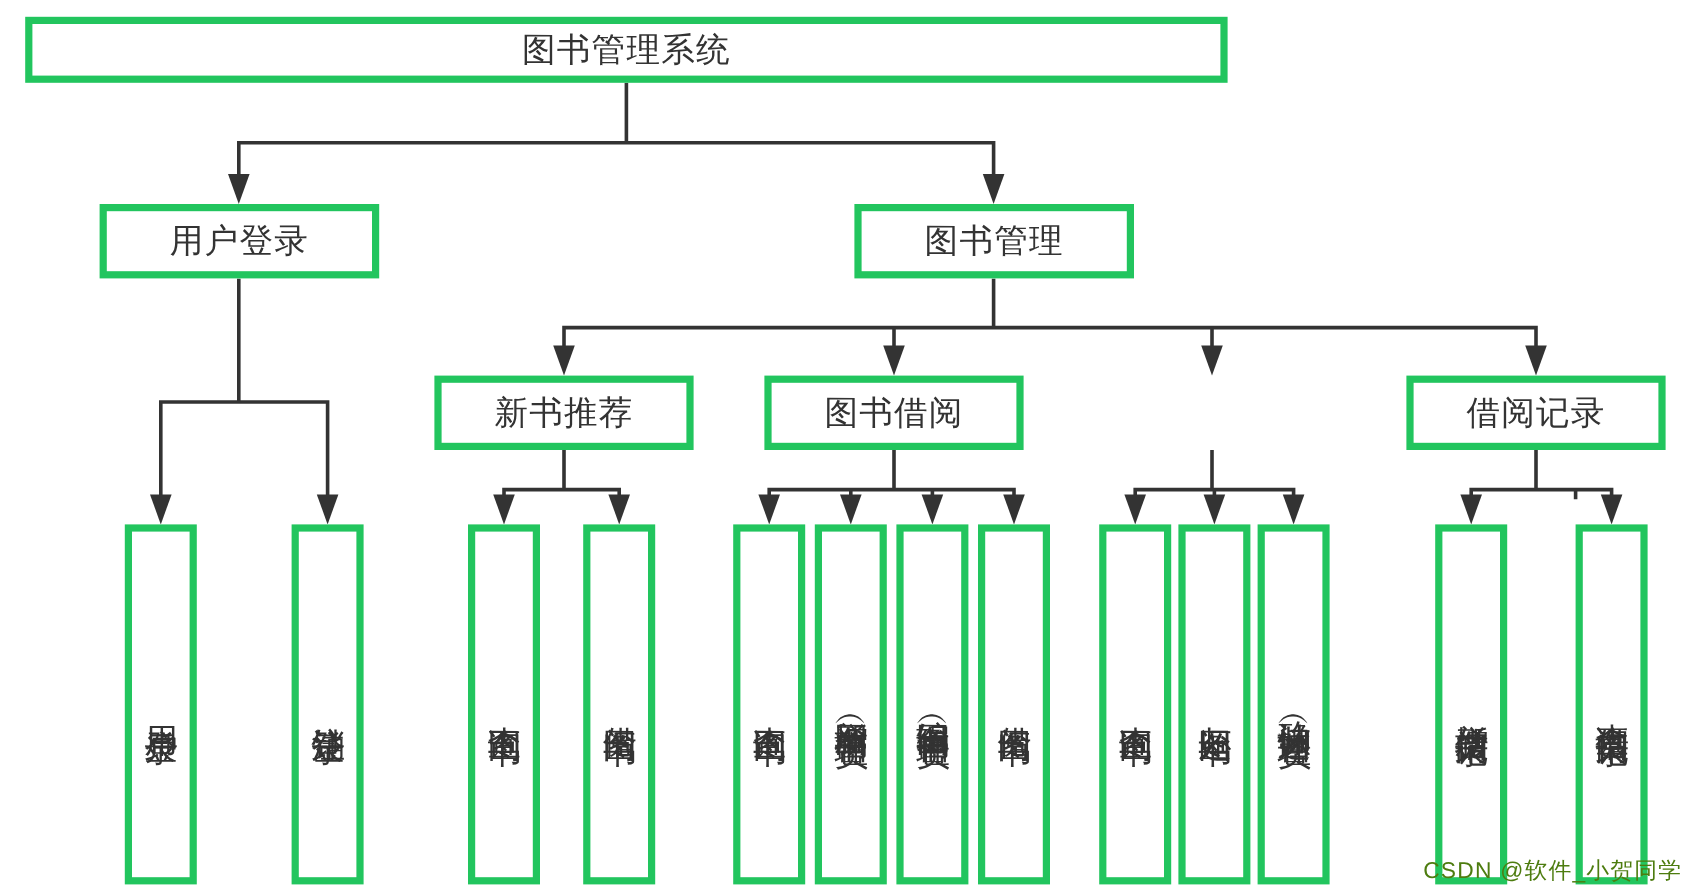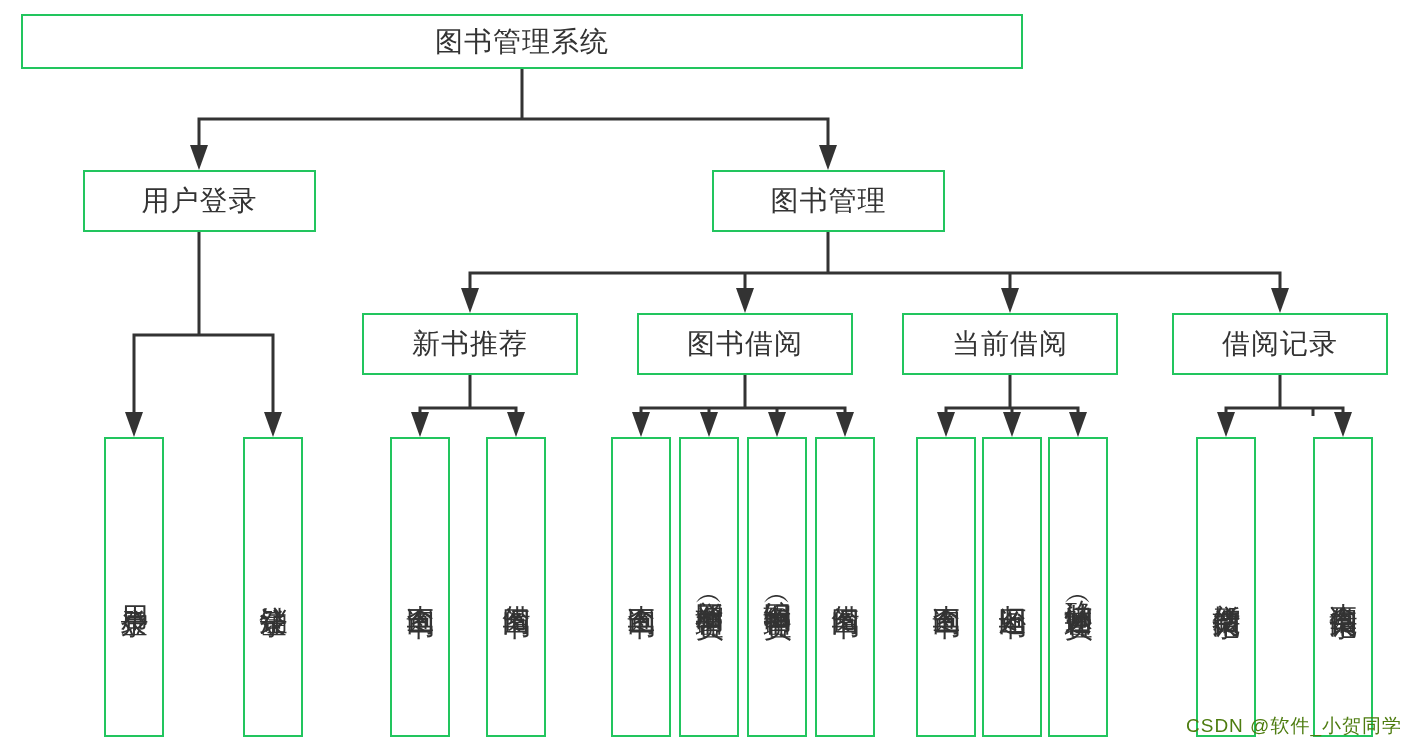--- a/index.html
+++ b/index.html
@@ -8,21 +8,21 @@
     width:1405px;height:747px;
     background:#ffffff;
     font-family:"Liberation Sans","DejaVu Sans",sans-serif;
     overflow:hidden;
   }
   .connectors{position:absolute;left:0;top:0;width:1405px;height:747px;}
   .node{
     position:absolute;
     box-sizing:border-box;
     background:#ffffff;
-    border:2px solid #22c55e;
+    border:6px solid #22c55e;
     color:#333333;
     display:flex;
     align-items:center;
     justify-content:center;
   }
   .node.h{font-size:28px;letter-spacing:1px;white-space:nowrap;}
   .node.v{font-size:28px;}
   .node.v span{
     writing-mode:vertical-rl;
     letter-spacing:2px;
@@ -103,21 +103,20 @@
     </g>
   </svg>
 
   <div class="node h n-root">图书管理系统</div>
 
   <div class="node h n-userlogin">用户登录</div>
   <div class="node h n-newbook">新书推荐</div>
 
   <div class="node h n-bookmgmt">图书管理</div>
   <div class="node h n-borrow">图书借阅</div>
-  <div class="node h n-current">当前借阅</div>
   <div class="node h n-records">借阅记录</div>
 
   <div class="node v leaf l-a1">
     <span>用户登录</span>
   </div>
   <div class="node v leaf l-a2">
     <span>注销登录</span>
   </div>
 
   <div class="node v leaf l-b1">

